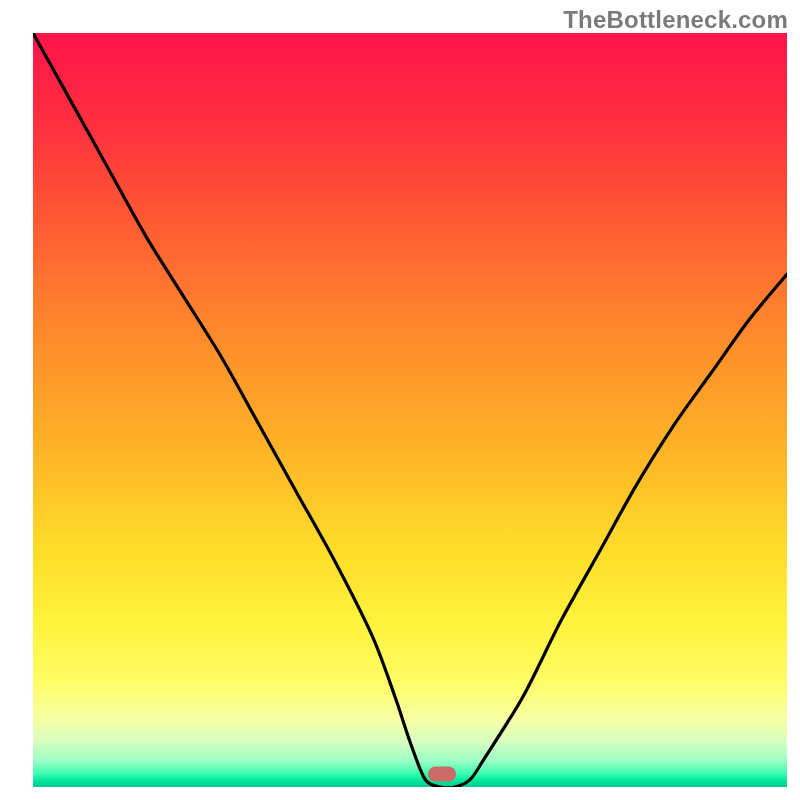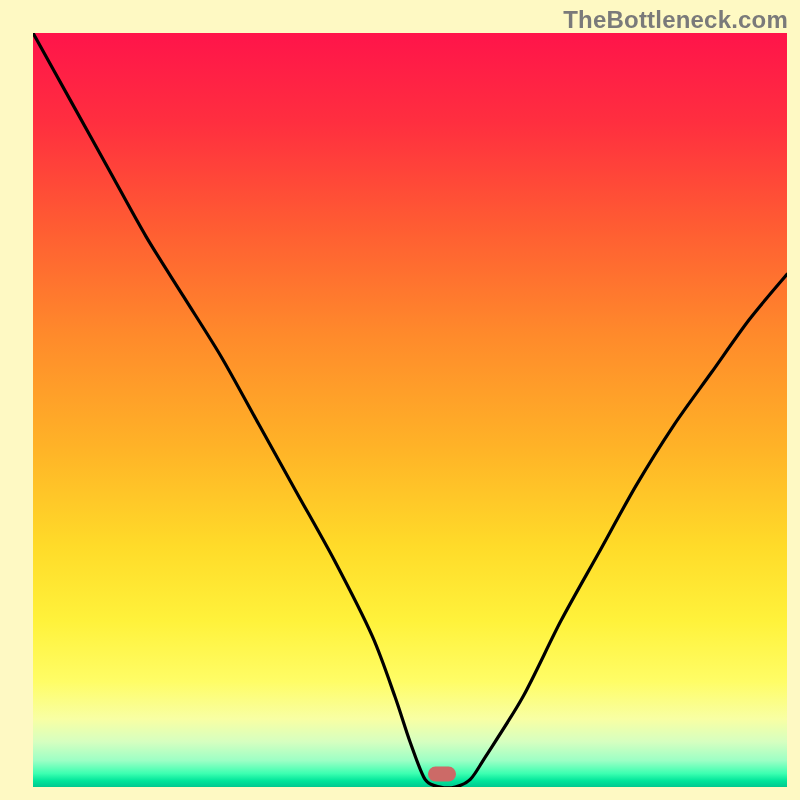--- a/index.html
+++ b/index.html
@@ -9,21 +9,21 @@
     height: 800px;
     background: #000;
     overflow: hidden;
   }
   .frame {
     position: absolute;
     left: 0;
     top: 0;
     width: 800px;
     height: 800px;
-    background: #fef9c3;
+    background: #ffffff;
   }
   .plot-area {
     position: absolute;
     left: 33px;
     top: 33px;
     width: 754px;
     height: 754px;
     overflow: hidden;
   }
   .gradient {

